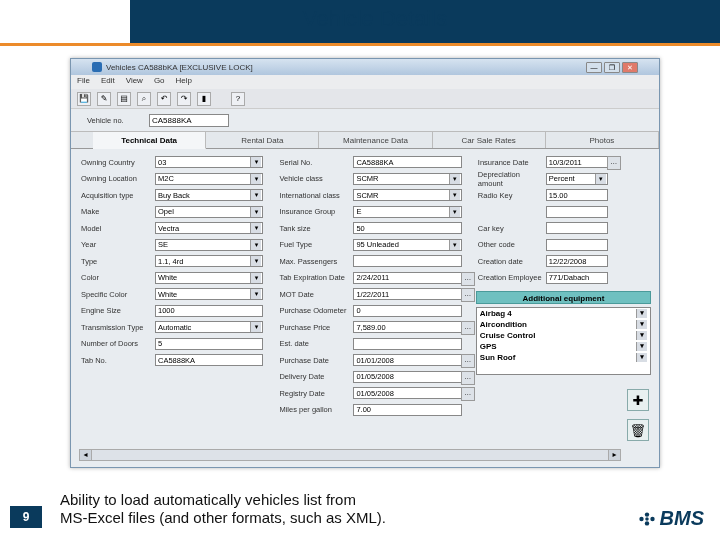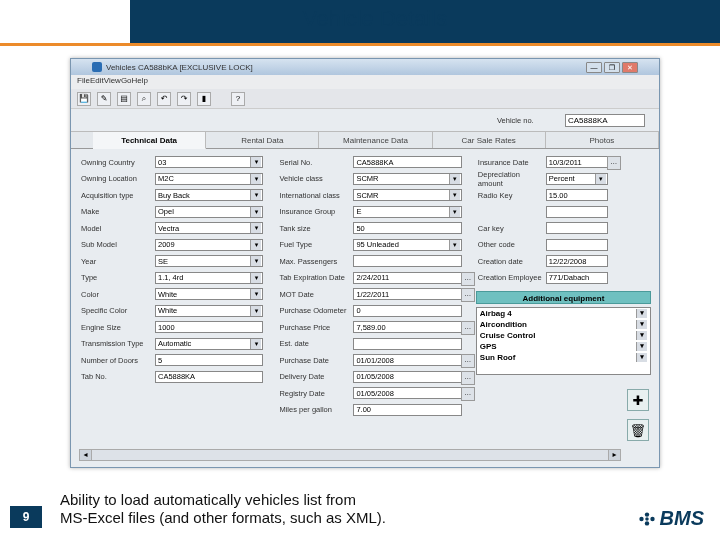--- a/index.html
+++ b/index.html
@@ -7,24 +7,24 @@
   .header { height: 46px; background: #fff; border-bottom: 3px solid #ec8b2a; padding: 6px 0 0 30px; }
   .header-bg { position: absolute; top: 0; right: 0; width: 590px; height: 43px; background: #0a3a5c; }
   .title { position: relative; z-index: 2; font-size: 22px; color: #0a3a5c; font-weight: normal; text-align: center; }
   .win { position: absolute; left: 70px; top: 58px; width: 590px; height: 410px; background: #e8ecf0; border: 1px solid #7a96b0; font-size: 8px; box-shadow: 0 0 4px rgba(0,0,0,0.3); }
   .tbar { height: 16px; background: linear-gradient(#d6e3f0,#b0c6de); display: flex; align-items: center; padding: 0 21px; }
   .tbar .ico { width: 10px; height: 10px; background: #2a6db3; border-radius: 2px; margin-right: 4px; }
   .tbar .wt { font-size: 8px; color: #333; flex: 1; }
   .wbtns { display: flex; gap: 2px; }
   .wbtn { width: 16px; height: 11px; background: #d4e0ec; border: 1px solid #888; border-radius: 1px; font-size: 7px; text-align: center; line-height: 9px; }
   .wbtn.cls { background: #e07a6a; color: #fff; }
-  .menu { height: 14px; background: #ecedef; padding: 1px 6px; font-size: 8px; color: #333; display: flex; gap: 0; }
+  .menu { height: 14px; background: #ecedef; padding: 1px 6px; font-size: 8px; color: #333; display: flex; gap: 11px; }
   .tb { height: 20px; background: #e4e6ea; border-bottom: 1px solid #ccc; display: flex; align-items: center; gap: 6px; padding: 0 6px; }
   .tbbtn { width: 14px; height: 14px; border: 1px solid #aaa; background: #eef0f4; display: flex; align-items: center; justify-content: center; font-size: 8px; }
-  .vno { height: 22px; display: flex; align-items: center; gap: 10px; padding: 0 14px; justify-content: flex-end; }
+  .vno { height: 22px; display: flex; align-items: center; gap: 4px; padding: 0 14px; }
   .vno input { width: 80px; height: 13px; font-size: 8px; padding: 0 2px; border: 1px solid #888; }
   .tabs { height: 18px; background: #e4e8ec; display: flex; border-top: 1px solid #bbb; border-bottom: 1px solid #999; padding-left: 22px; }
   .tab { flex: 1; text-align: center; font-size: 8px; line-height: 17px; border-right: 1px solid #bbb; color: #444; }
   .tab.act { background: #f4f6f8; font-weight: bold; color: #000; border-bottom: 1px solid #f4f6f8; margin-bottom: -1px; }
   .form { position: relative; padding: 6px 8px; height: 318px; }
   .cols { display: flex; gap: 14px; }
   .col { flex: 1; display: flex; flex-direction: column; gap: 2.5px; }
   .row { display: flex; align-items: center; height: 14px; }
   .lbl { width: 76px; font-size: 7.5px; color: #333; padding-left: 2px; }
   .fld { flex: 1; height: 12px; border: 1px solid #888; background: #fff; font-size: 7.5px; padding: 0 2px; display: flex; align-items: center; position: relative; }
@@ -112,24 +112,20 @@
           </div>
           <div class="row">
             <div class="lbl">Make</div>
             <div class="fld dd">Opel</div>
           </div>
           <div class="row">
             <div class="lbl">Model</div>
             <div class="fld dd">Vectra</div>
           </div>
           <div class="row">
-            <div class="lbl">Sub Model</div>
-            <div class="fld dd">2009</div>
-          </div>
-          <div class="row">
             <div class="lbl">Year</div>
             <div class="fld dd">SE</div>
           </div>
           <div class="row">
             <div class="lbl">Type</div>
             <div class="fld dd">1.1, 4rd</div>
           </div>
           <div class="row">
             <div class="lbl">Color</div>
             <div class="fld dd">White</div>

